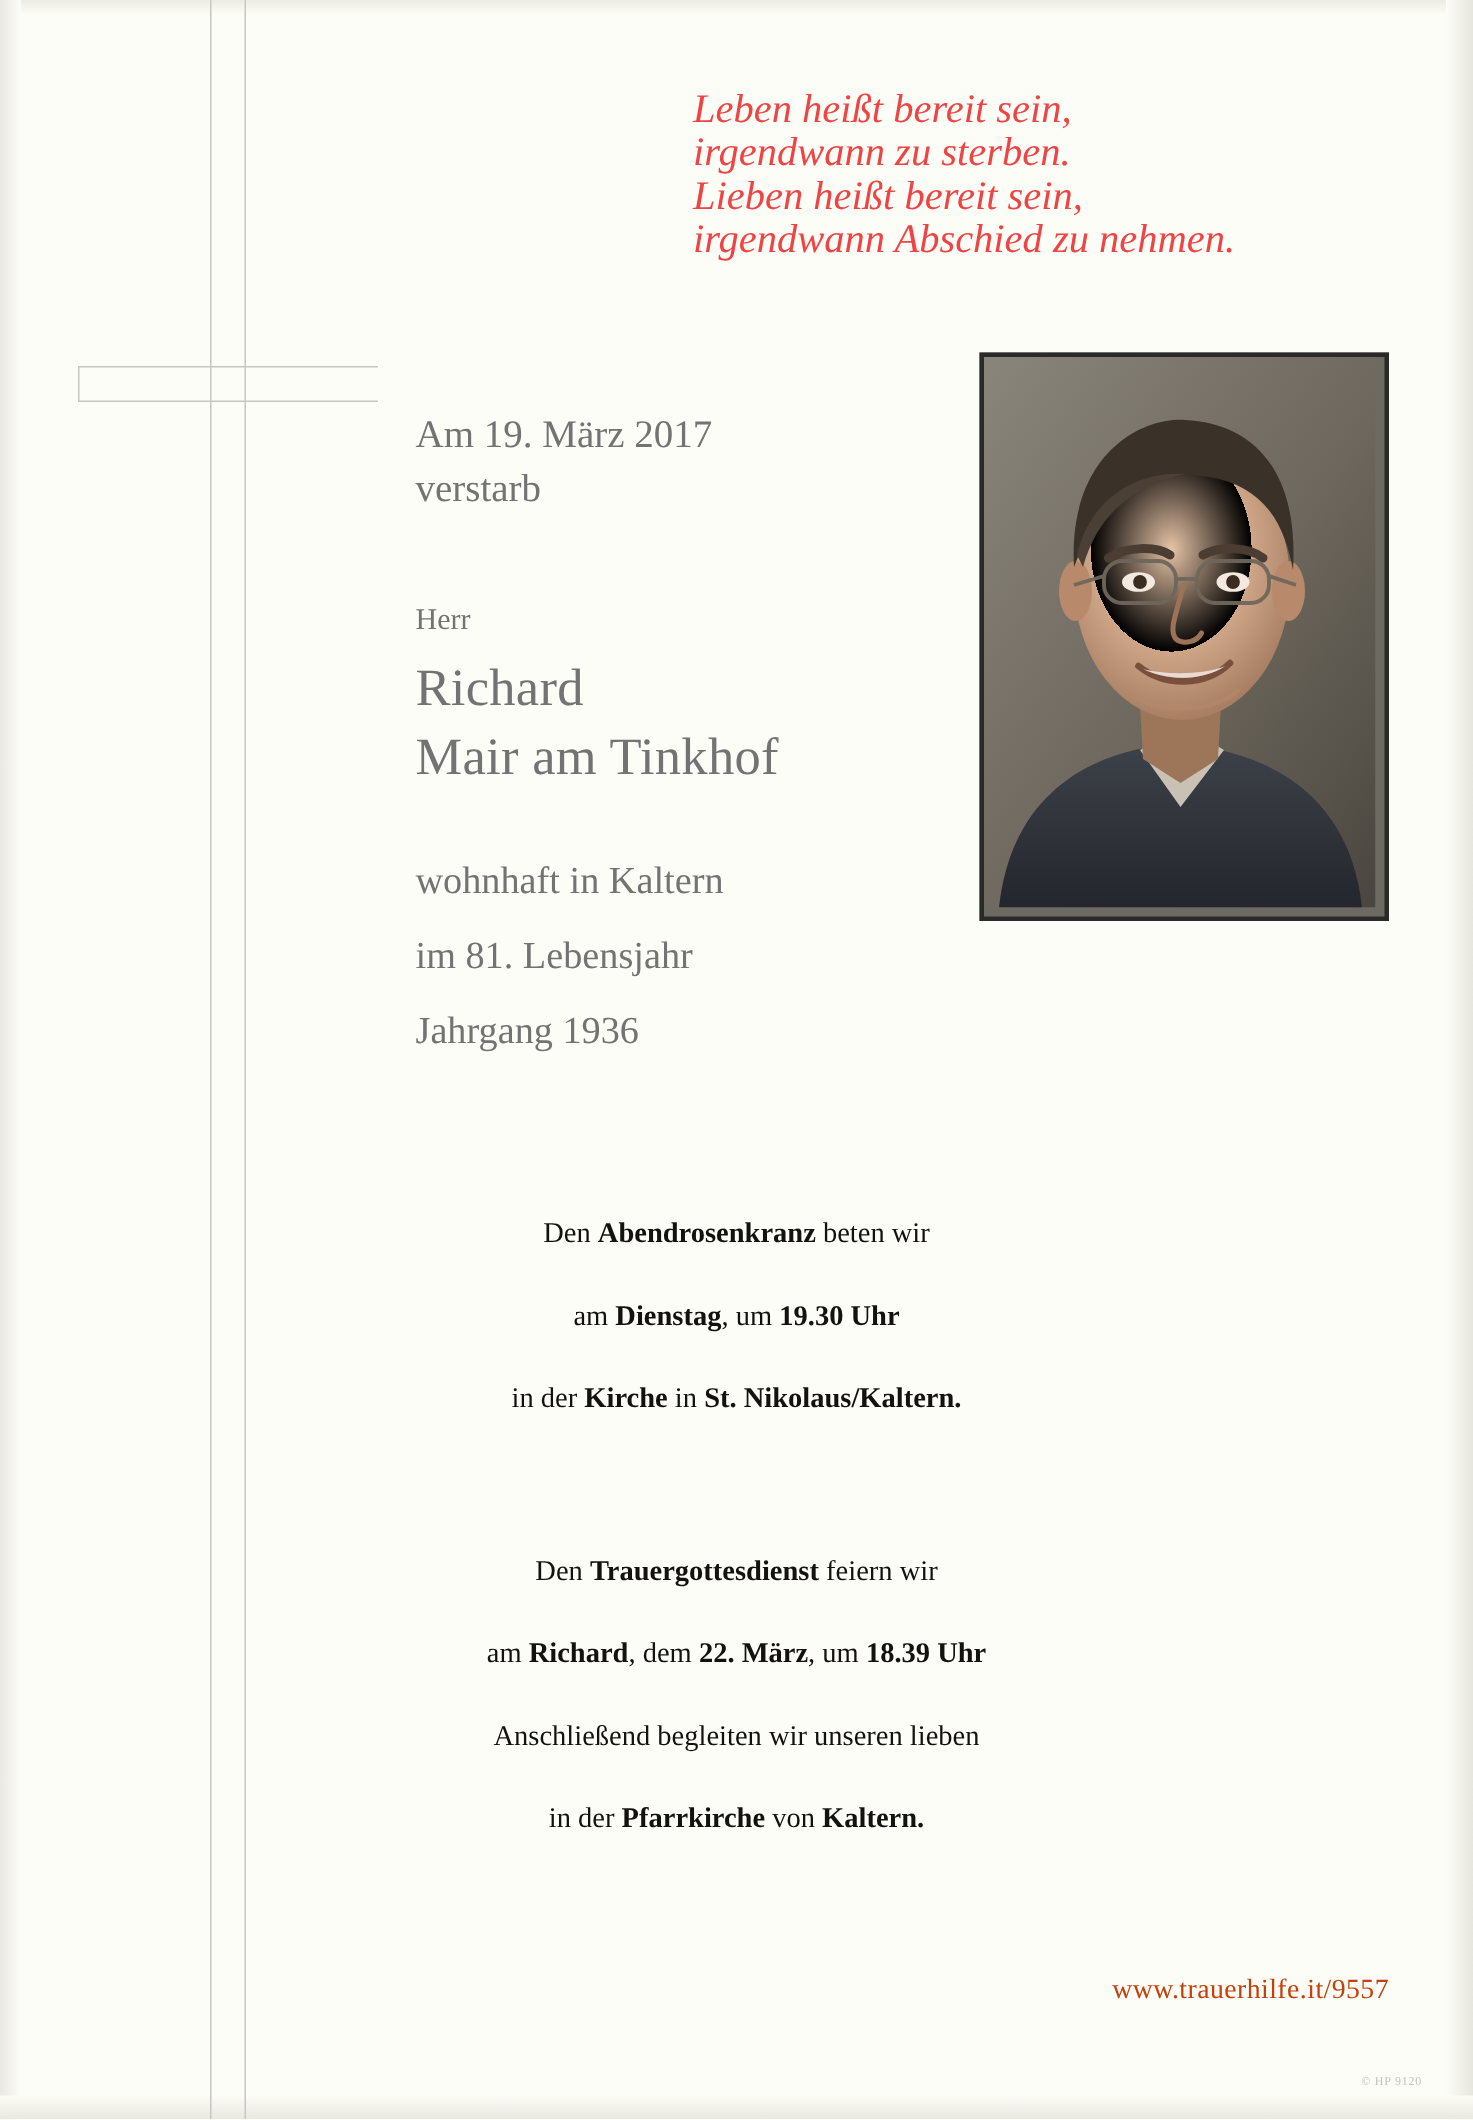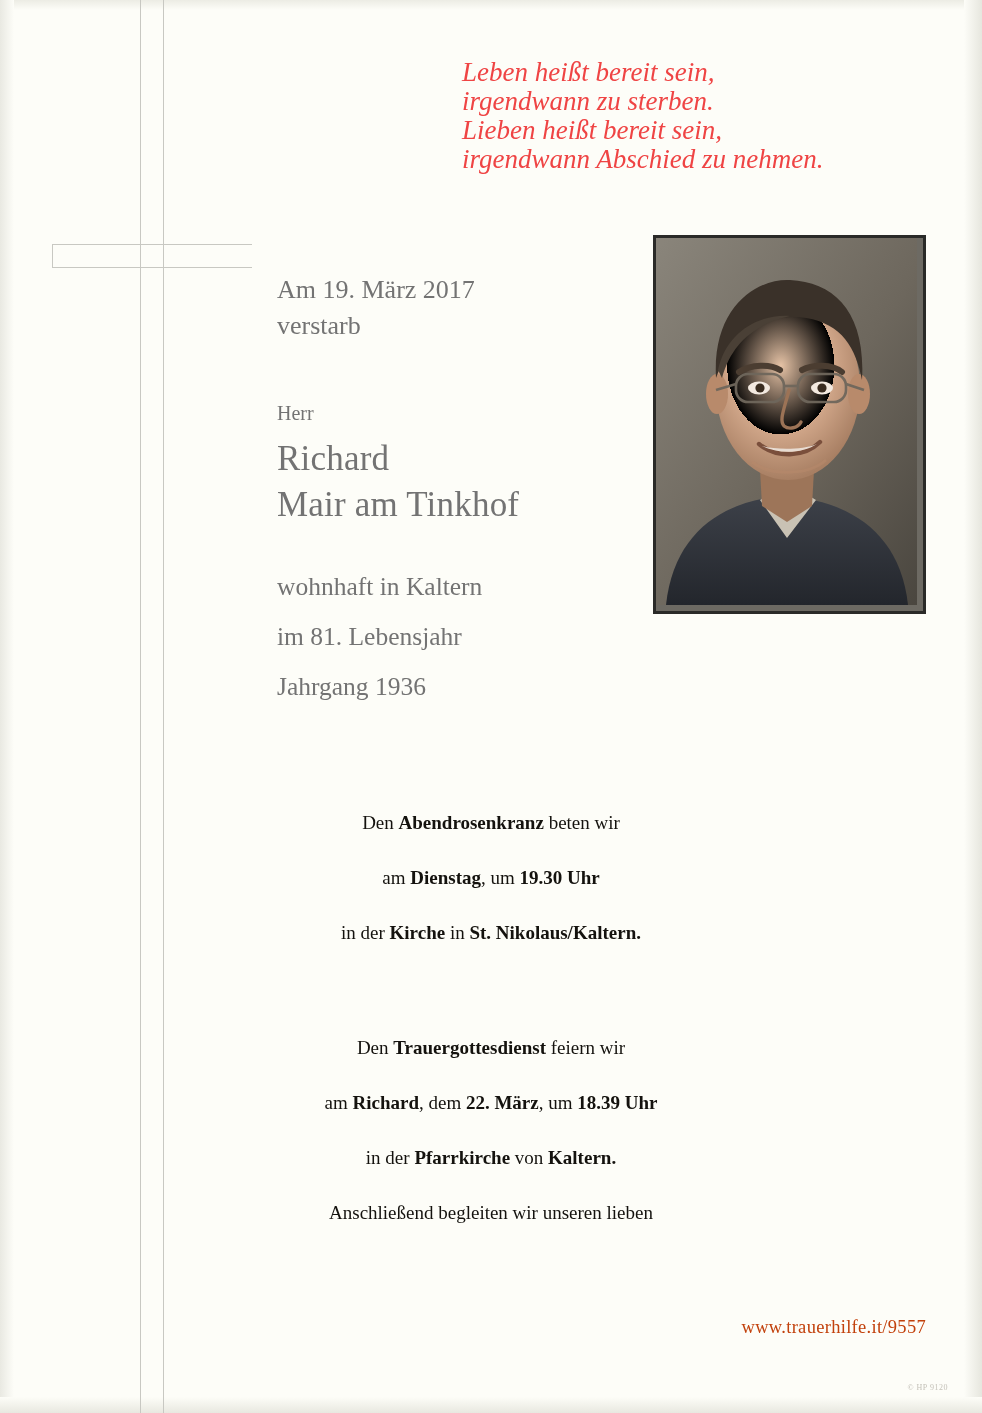--- a/index.html
+++ b/index.html
@@ -261,21 +261,21 @@
   <div class="services">
     <div>
       <div class="service-line" id="svc-0-0"><span>Den </span><b>Abendrosenkranz</b><span> beten wir</span></div>
       <div class="service-line" id="svc-0-1"><span>am </span><b>Dienstag</b><span>, um </span><b>19.30 Uhr</b></div>
       <div class="service-line" id="svc-0-2"><span>in der </span><b>Kirche</b><span> in </span><b>St. Nikolaus/Kaltern.</b></div>
     </div>
     <div class="service-gap"></div>
     <div>
       <div class="service-line" id="svc-1-0"><span>Den </span><b>Trauergottesdienst</b><span> feiern wir</span></div>
       <div class="service-line" id="svc-1-1"><span>am </span><b>Richard</b><span>, dem </span><b>22. März</b><span>, um </span><b>18.39 Uhr</b></div>
+      <div class="service-line" id="svc-1-3"><span>Anschließend begleiten wir unseren lieben</span></div>
       <div class="service-line" id="svc-1-2"><span>in der </span><b>Pfarrkirche</b><span> von </span><b>Kaltern.</b></div>
-      <div class="service-line" id="svc-1-3"><span>Anschließend begleiten wir unseren lieben</span></div>
     </div>
   </div>
 
   <div class="website">www.trauerhilfe.it/9557</div>
   <div class="code">© HP 9120</div>
 
 </div>
 
 </body></html>

